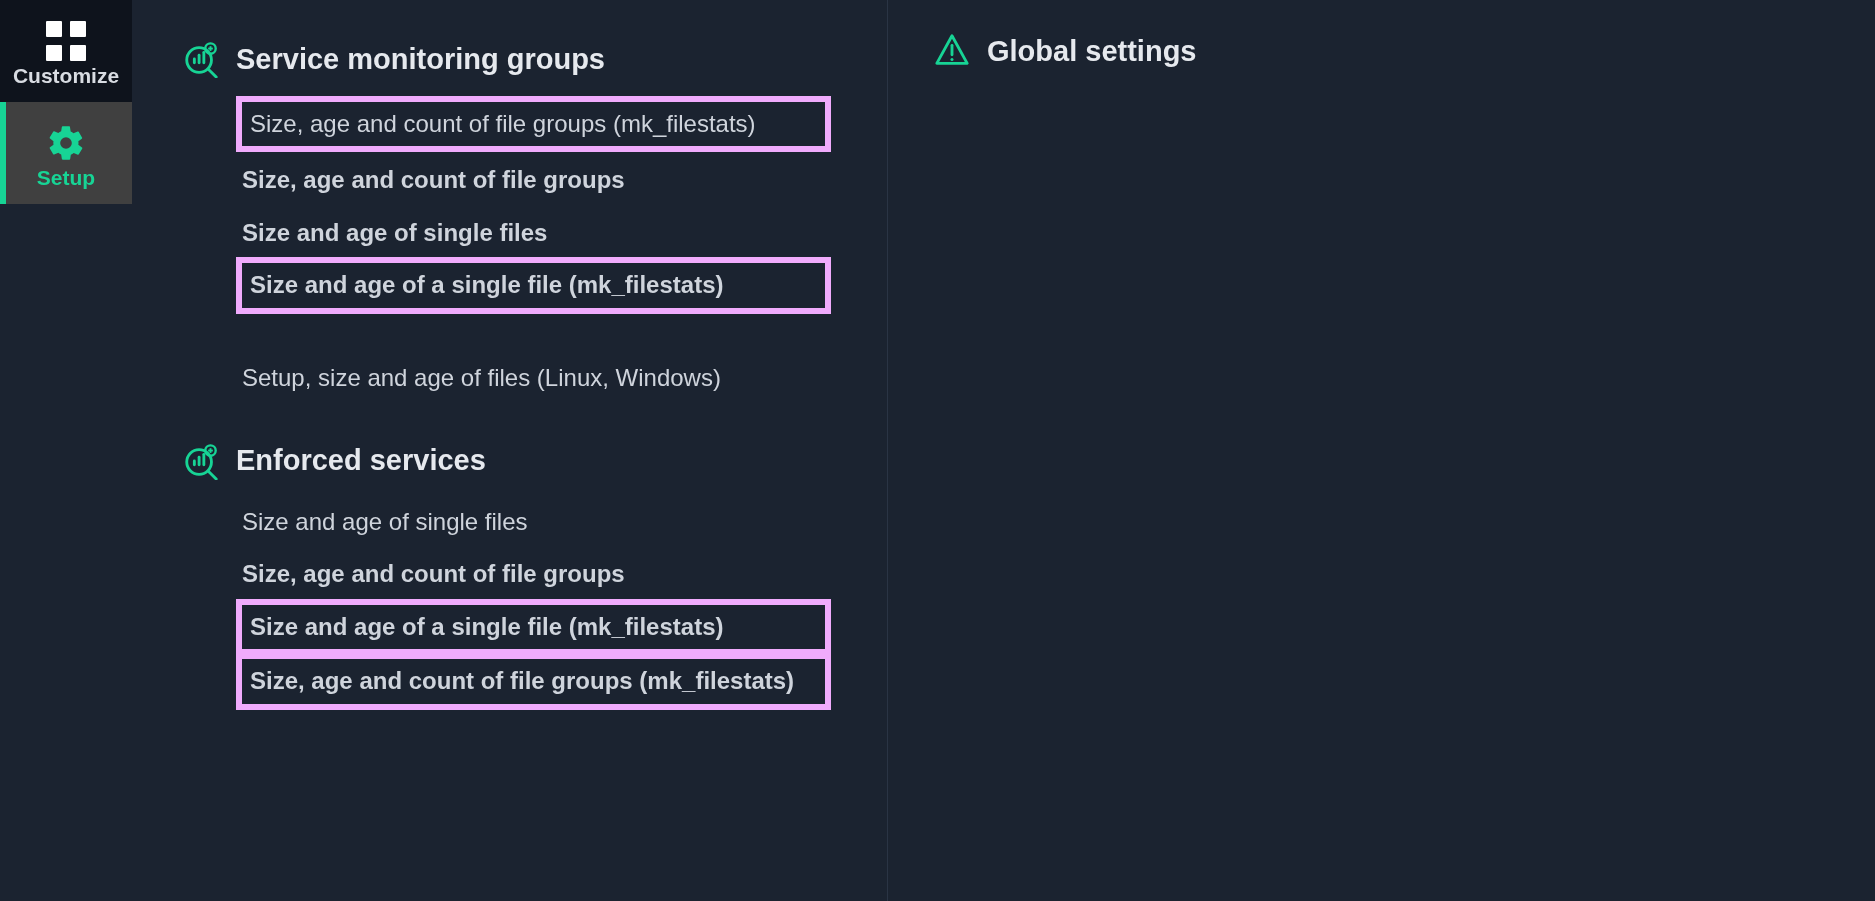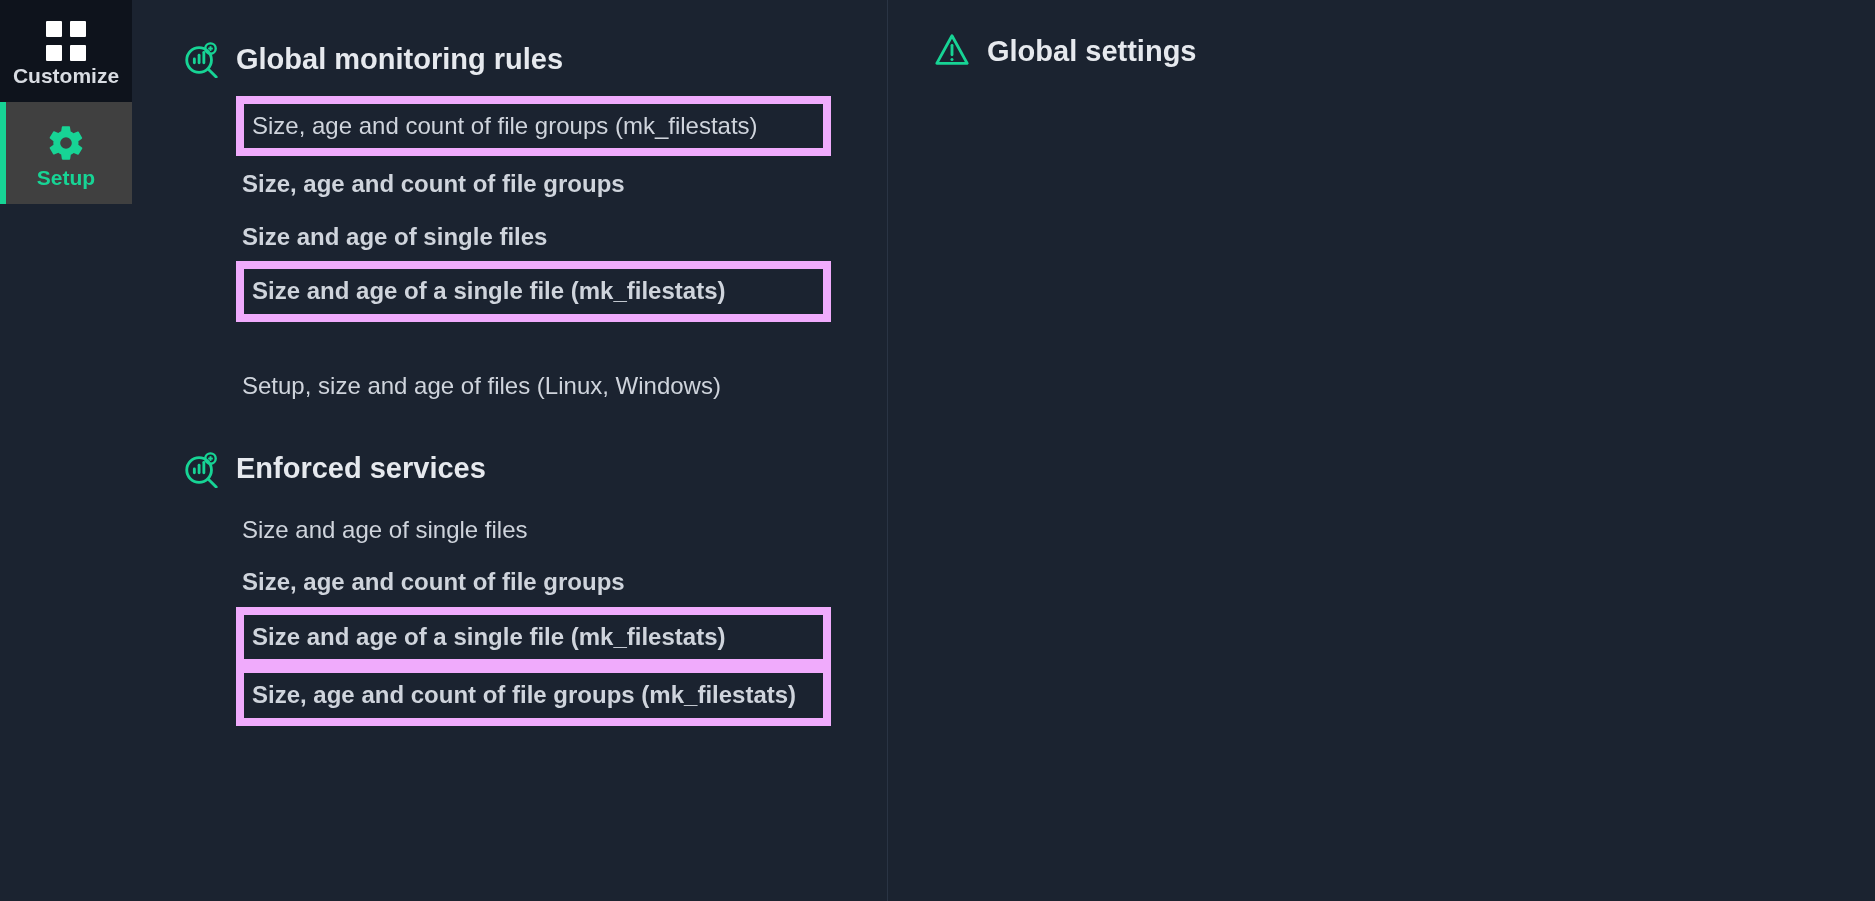--- a/index.html
+++ b/index.html
@@ -65,21 +65,21 @@
     .section-title { font-size: 29px; font-weight: 700; color: #e6e9ee; }
     .links { padding-left: 54px; }
     .link {
       font-size: 24px;
       color: #cfd4dc;
       padding: 8px 6px;
       line-height: 1.35;
       cursor: pointer;
     }
     .link.boxed {
-      border: 8px solid #f0abfc;
+      border: 6px solid #f0abfc;
       padding: 6px 8px;
       display: block;
       width: 595px;
     }
     .link + .link { margin-top: 4px; font-weight: bold; }
     .link.boxed { margin-top: 0; }
     .links .stack-top { margin-top: -2px; }
     .right .links { padding-left: 56px; }
   </style>
 </head>
@@ -116,21 +116,21 @@
             <circle cx="18" cy="21" r="13" fill="none" stroke="#17d495" stroke-width="3"></circle>
             <line x1="28" y1="31" x2="36" y2="39" stroke="#17d495" stroke-width="3" stroke-linecap="round"></line>
             <line x1="13" y1="24" x2="13" y2="20" stroke="#17d495" stroke-width="3" stroke-linecap="round"></line>
             <line x1="18" y1="24" x2="18" y2="16" stroke="#17d495" stroke-width="3" stroke-linecap="round"></line>
             <line x1="23" y1="24" x2="23" y2="13" stroke="#17d495" stroke-width="3" stroke-linecap="round"></line>
             <circle cx="30" cy="9" r="5.5" fill="none" stroke="#17d495" stroke-width="2.5"></circle>
             <line x1="30" y1="6.5" x2="30" y2="11.5" stroke="#17d495" stroke-width="2"></line>
             <line x1="27.5" y1="9" x2="32.5" y2="9" stroke="#17d495" stroke-width="2"></line>
           </svg>
         </div>
-        <div class="section-title">Global monitoring rules</div>
+        <div class="section-title">Service monitoring groups</div>
       </div>
       <div class="links">
         <div class="link boxed">Size, age and count of file groups (mk_filestats)</div>
         <div class="link">Size, age and count of file groups</div>
         <div class="link">Size and age of single files</div>
         <div class="link boxed">Size and age of a single file (mk_filestats)</div>
       </div>
     </div>
     <div class="section">
       <div class="links">

